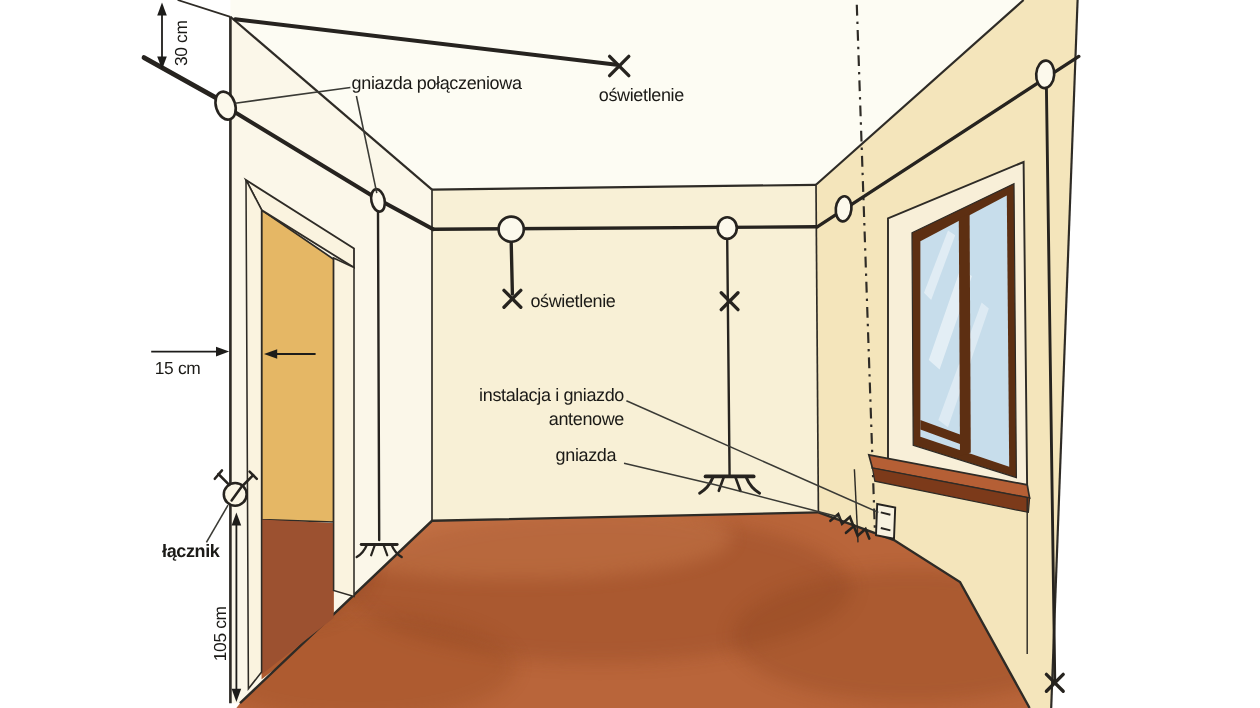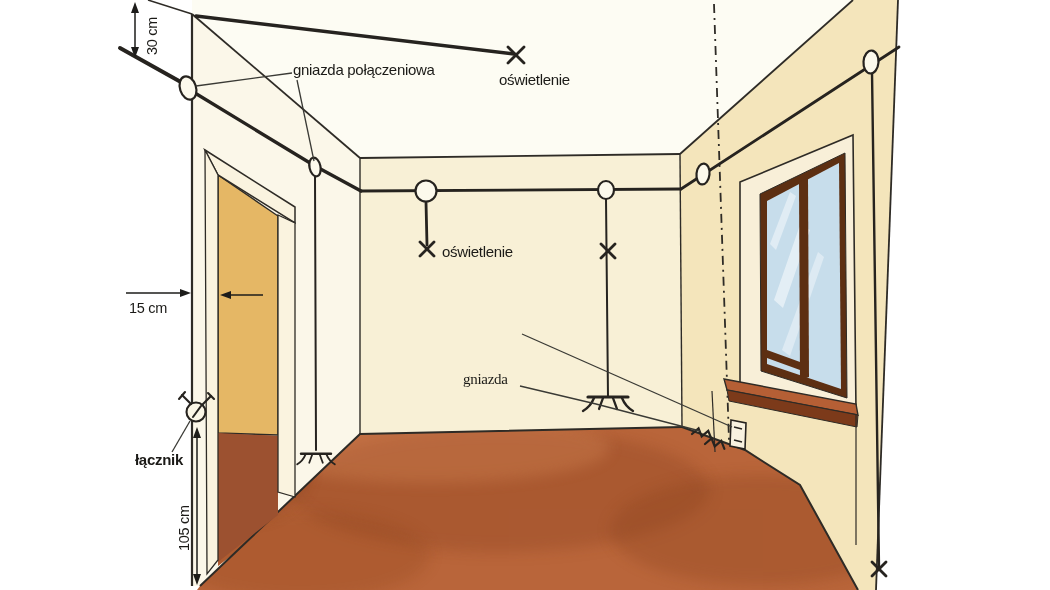--- a/index.html
+++ b/index.html
@@ -195,22 +195,26 @@
     </g>
   </g>
 </svg>
 
 <div class="lbl" style="left:293px;top:61px;">gniazda połączeniowa</div>
 
 <div class="lbl" style="left:499px;top:71px;">oświetlenie</div>
 
 <div class="lbl" style="left:442px;top:243px;">oświetlenie</div>
 
-
-<div class="lbl" style="left:463px;top:371px;font-family:Liberation Serif, serif;">gniazda</div>
+<div class="lbl ralign" style="left:395px;top:320px;width:125px;">
+  <span>instalacja i gniazdo</span>
+  <span>antenowe</span>
+</div>
+
+<div class="lbl" style="left:463px;top:371px;">gniazda</div>
 
 <div class="lbl" style="left:135px;top:451px;font-weight:bold;">łącznik</div>
 
 <div class="lbl dim vert" style="left:144px;top:55px;">30 cm</div>
 
 <div class="lbl dim" style="left:129px;top:300px;text-align:center;">15 cm</div>
 
 <div class="lbl dim vert" style="left:176px;top:551px;">105 cm</div>
 
 </div>

